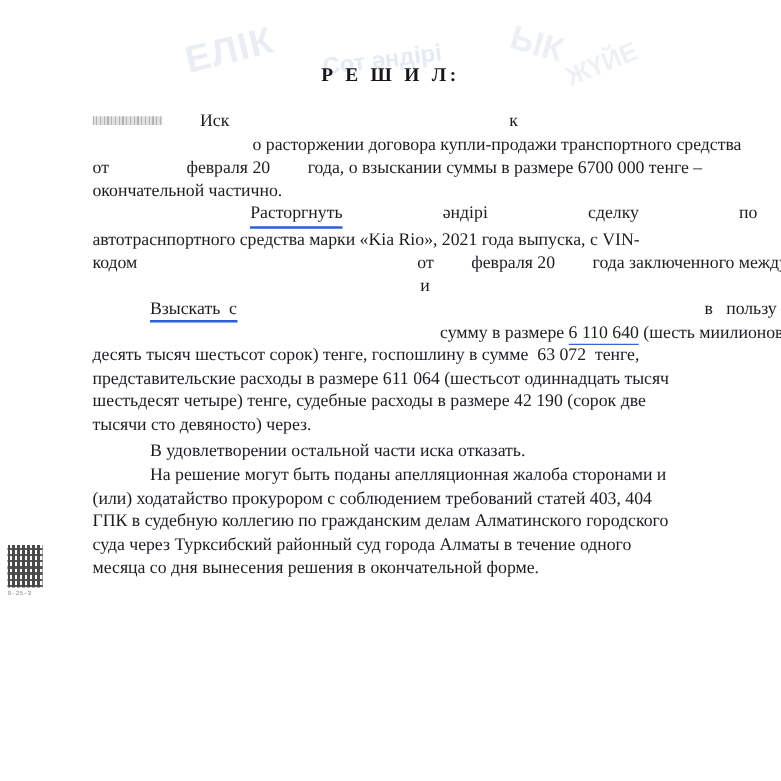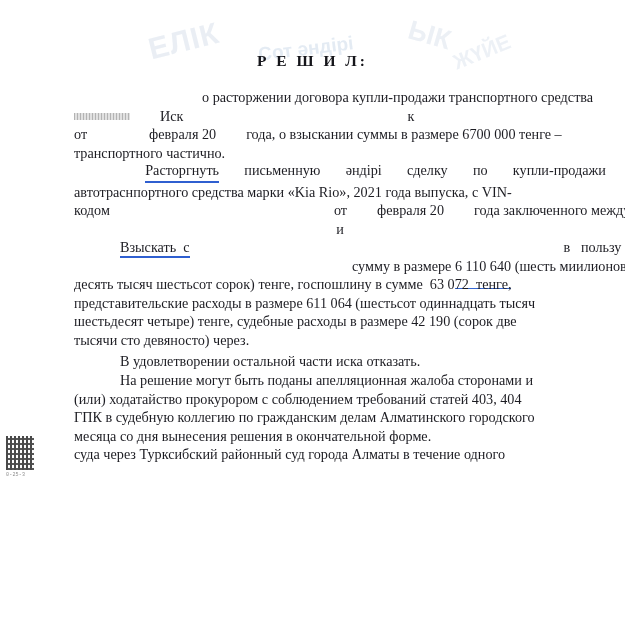--- a/index.html
+++ b/index.html
@@ -125,21 +125,21 @@
 
   .indent { display: inline-block; width: 46px; }
   .indent-lg { display: inline-block; width: 128px; }
 
   .ul-blue {
     border-bottom: 2px solid #2f5fd0;
     padding-bottom: 1px;
   }
   .ul-blue-thin {
     border-bottom: 1.6px solid #3568d4;
-    padding-bottom: 14px;
+    padding-bottom: 1px;
   }
 
   .redact {
     display: inline-block;
     width: 56px;
     height: 7px;
     vertical-align: 1px;
     background:
       repeating-linear-gradient(90deg,#9a9a9a 0 1px, #d8d8d8 1px 3px);
     opacity: .75;
@@ -178,35 +178,33 @@
   <div class="stamp">
     <div class="qr"></div>
     <div class="code">0-25-3</div>
   </div>
 
   <div class="doc">
 
     <div class="heading">Р Е Ш И Л:</div>
 
     <div class="block" id="p-isk">
+      <div class="line"><span class="redact"></span><span class="gap-sm"></span><span>Иск</span><span class="gap-xl"></span><span>к</span></div>
       <div class="line"><span class="indent-lg"></span><span>о расторжении договора купли-продажи транспортного средства</span></div>
-      <div class="line"><span class="redact"></span><span class="gap-sm"></span><span>Иск</span><span class="gap-xl"></span><span>к</span></div>
       <div class="line"><span>от</span><span class="gap-md"></span><span>февраля 20</span><span class="gap-sm"></span><span>года, о взыскании суммы в размере 6700 000 тенге –</span></div>
-      <div class="line">транспортного частично.</div>
+      <div class="line">окончательной частично.</div>
     </div>
 
     <div class="block" id="p-rastorg">
       <div class="jline">
         <span class="indent"></span>
         <span class="ul-blue">Расторгнуть</span>
-        <span>письменную</span>
         <span>әндірі</span>
         <span>сделку</span>
         <span>по</span>
-        <span>купли-продажи</span>
       </div>
       <div class="line">автотраснпортного средства марки «Kia Rio», 2021 года выпуска, с VIN-</div>
       <div class="line"><span>кодом</span><span class="gap-xl"></span><span>от</span><span class="gap-sm"></span><span>февраля 20</span><span class="gap-sm"></span><span>года заключенного между</span></div>
       <div class="center-line">и</div>
     </div>
 
     <div class="block" id="p-vzyskat">
       <div class="line"><span class="indent"></span><span class="ul-blue">Взыскать  с</span><span class="gap-xl"></span><span class="gap-lg"></span><span>в   пользу</span></div>
       <div class="line"><span class="indent-lg"></span><span class="gap-lg"></span><span>сумму в размере</span> <span class="ul-blue-thin">6 110 640</span> <span>(шесть миилионов сто</span></div>
       <div class="line">десять тысяч шестьсот сорок) тенге, госпошлину в сумме  63 072  тенге,</div>
@@ -216,18 +214,18 @@
     </div>
 
     <div class="block" id="p-otkazat">
       <div class="line"><span class="indent"></span><span>В удовлетворении остальной части иска отказать.</span></div>
     </div>
 
     <div class="block" id="p-apell">
       <div class="line"><span class="indent"></span><span>На решение могут быть поданы апелляционная жалоба сторонами и</span></div>
       <div class="line">(или) ходатайство прокурором с соблюдением требований статей 403, 404</div>
       <div class="line">ГПК в судебную коллегию по гражданским делам Алматинского городского</div>
+      <div class="line">суда через Турксибский районный суд города Алматы в течение одного</div>
       <div class="line">месяца со дня вынесения решения в окончательной форме.</div>
-      <div class="line">суда через Турксибский районный суд города Алматы в течение одного</div>
     </div>
 
   </div>
 </div>
 
 </body></html>

